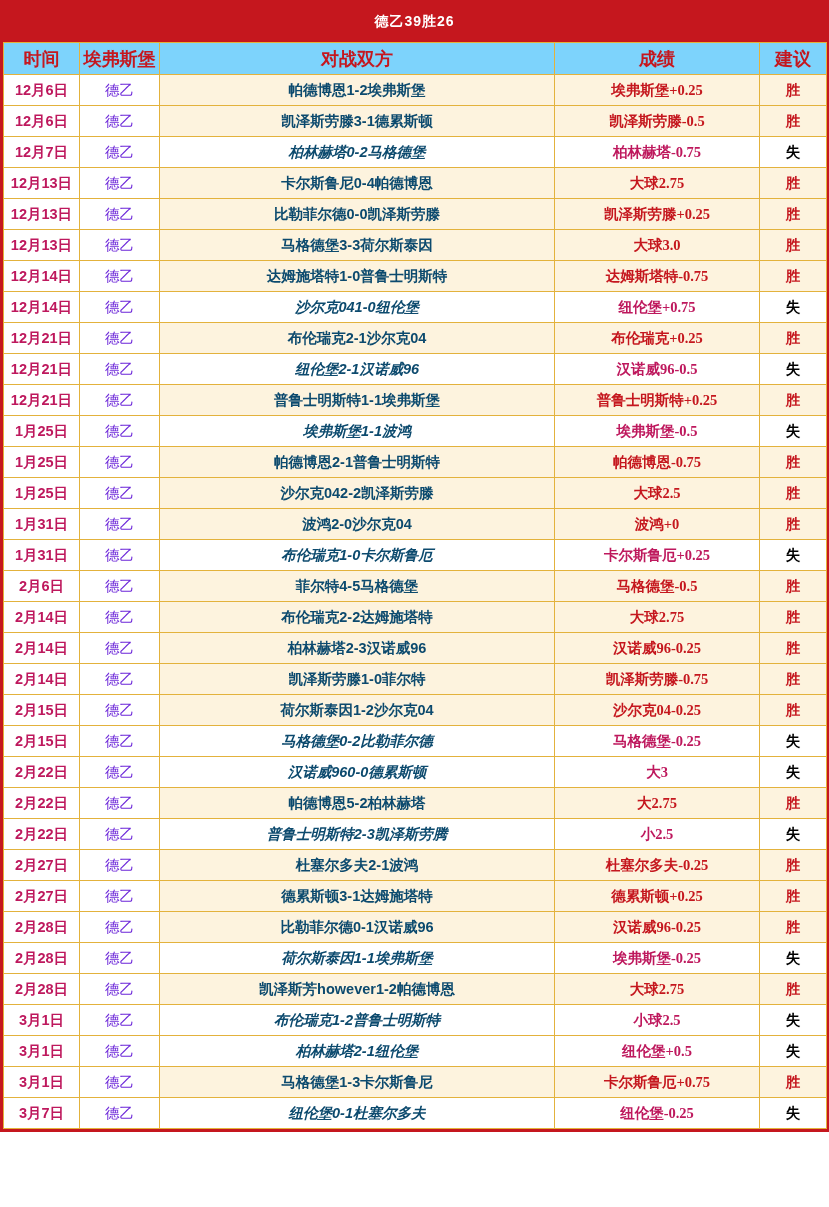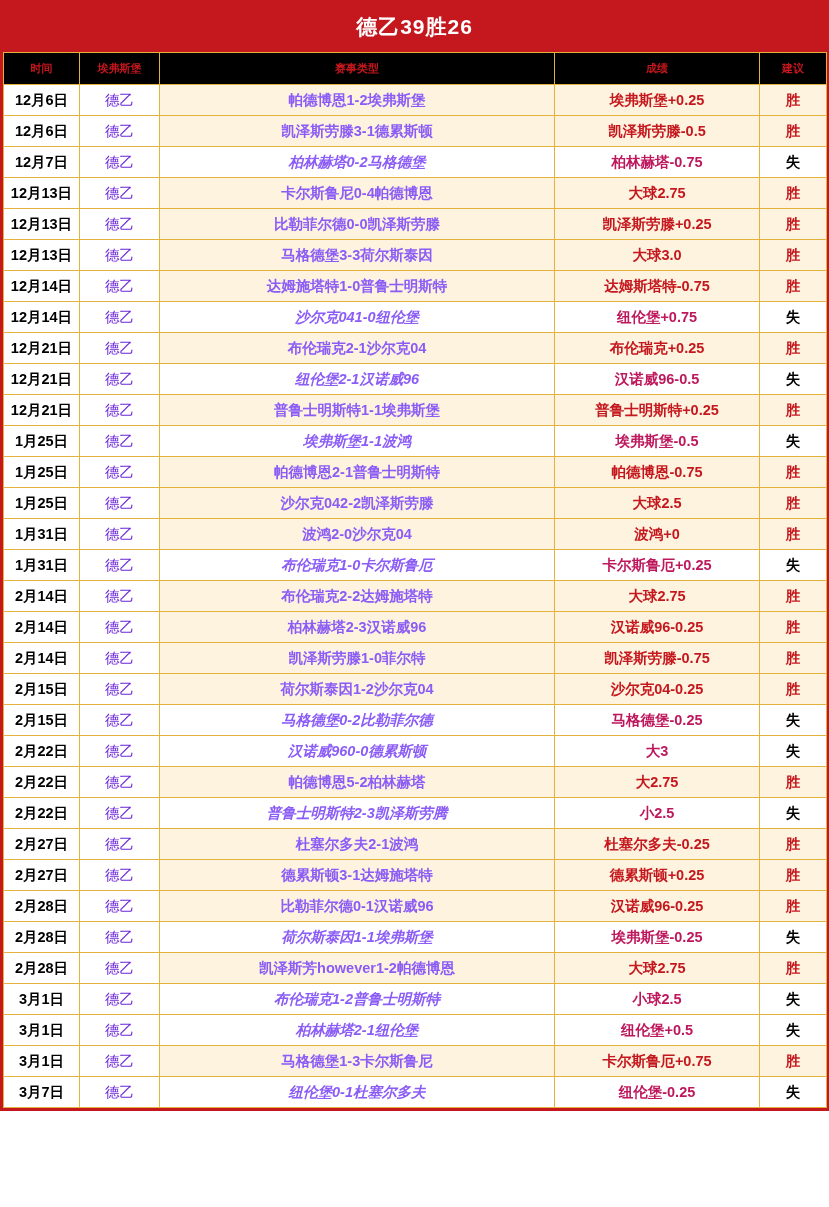--- a/index.html
+++ b/index.html
@@ -13,21 +13,21 @@
   }
   .sheet {
     width: 829px;
     box-sizing: border-box;
     border: 3px solid #c5171e;
     background: #ffffff;
   }
   .title-bar {
     background: #c5171e;
     color: #ffffff;
-    font-size: 21px;
+    font-size: 14px;
     font-weight: bold;
     text-align: center;
     padding: 10px 0 11px 0;
     letter-spacing: 1px;
   }
   table {
     border-collapse: collapse;
     width: 100%;
     table-layout: fixed;
   }
@@ -36,35 +36,35 @@
     text-align: center;
     vertical-align: middle;
     height: 30px;
     font-size: 14.5px;
     font-weight: bold;
     padding: 0 2px;
     overflow: hidden;
     white-space: nowrap;
   }
   thead th {
-    background: #000000;
+    background: #7dd3fc;
     color: #c5171e;
-    font-size: 11px;
+    font-size: 18px;
     height: 31px;
   }
   col.c-time { width: 76px; }
   col.c-type { width: 80px; }
   col.c-match { width: 395px; }
   col.c-result { width: 205px; }
   col.c-advice { width: 67px; }
 
-  td.time { color: #000000; border-radius: 9px; }
+  td.time { color: #be185d; border-radius: 9px; }
   td.type { color: #6d28d9; font-weight: normal; }
-  td.match { color: #8b5cf6; }
-  td.result { color: #c5171e; }
+  td.match { color: #0c4a6e; }
+  td.result { color: #c5171e; font-family: Liberation Serif, serif; }
   td.advice { color: #c5171e; }
 
   tr.win td.result { background: #fdf3de; }
   tr.win td.match { background: #fdf3de; }
   tr.win td.advice { background: #fdf3de; }
   tr.win td.time { background: #ffffff; }
 
   tr.lose td.result { color: #be185d; background: #ffffff; }
   tr.lose td.advice { color: #000000; background: #ffffff; }
   tr.lose td.match { background: #ffffff; font-style: italic; }
@@ -79,21 +79,21 @@
       <col class="c-time">
       <col class="c-type">
       <col class="c-match">
       <col class="c-result">
       <col class="c-advice">
     </colgroup>
     <thead>
       <tr>
         <th>时间</th>
         <th>埃弗斯堡</th>
-        <th>赛事类型</th>
+        <th>对战双方</th>
         <th>成绩</th>
         <th>建议</th>
       </tr>
     </thead>
     <tbody>
         <tr class="win">
           <td class="time">12月6日</td>
           <td class="type">德乙</td>
           <td class="match">帕德博恩1-2埃弗斯堡</td>
           <td class="result">埃弗斯堡+0.25</td>
@@ -198,20 +198,27 @@
           <td class="advice">胜</td>
         </tr>
         <tr class="lose">
           <td class="time">1月31日</td>
           <td class="type">德乙</td>
           <td class="match">布伦瑞克1-0卡尔斯鲁厄</td>
           <td class="result">卡尔斯鲁厄+0.25</td>
           <td class="advice">失</td>
         </tr>
         <tr class="win">
+          <td class="time">2月6日</td>
+          <td class="type">德乙</td>
+          <td class="match">菲尔特4-5马格德堡</td>
+          <td class="result">马格德堡-0.5</td>
+          <td class="advice">胜</td>
+        </tr>
+        <tr class="win">
           <td class="time">2月14日</td>
           <td class="type">德乙</td>
           <td class="match">布伦瑞克2-2达姆施塔特</td>
           <td class="result">大球2.75</td>
           <td class="advice">胜</td>
         </tr>
         <tr class="win">
           <td class="time">2月14日</td>
           <td class="type">德乙</td>
           <td class="match">柏林赫塔2-3汉诺威96</td>

